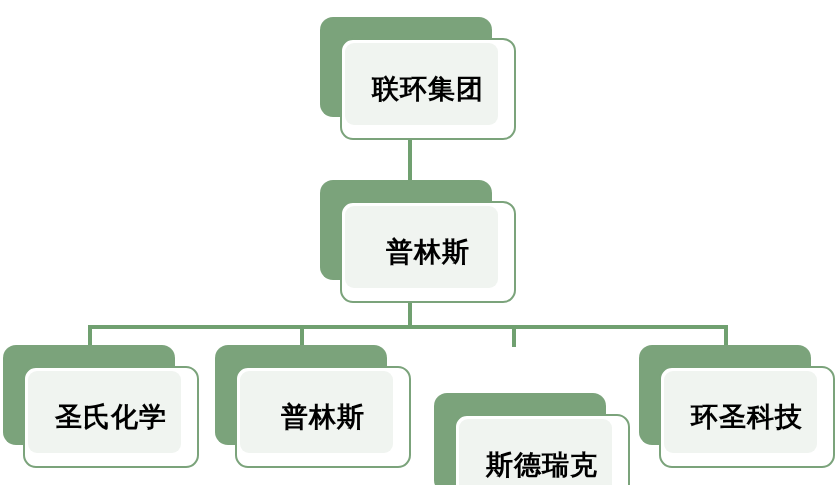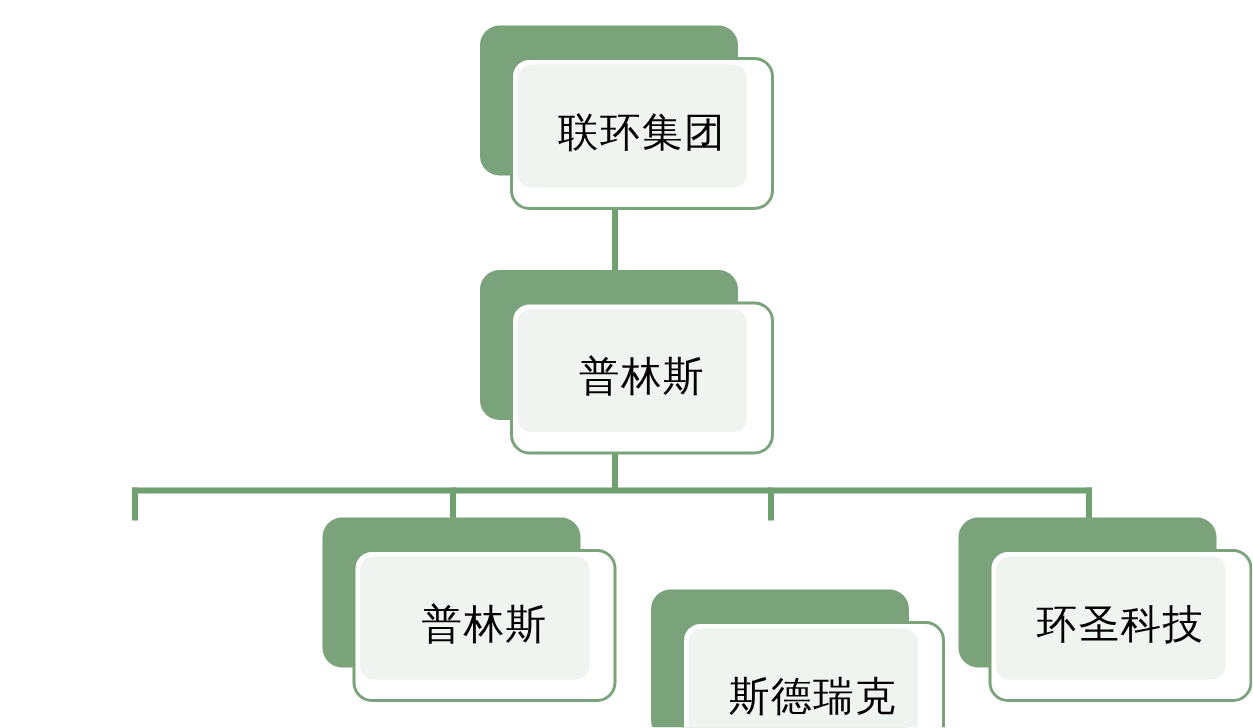--- a/index.html
+++ b/index.html
@@ -7,20 +7,21 @@
     padding: 0;
     background: #ffffff;
   }
   #canvas {
     position: relative;
     width: 835px;
     height: 485px;
     background: #ffffff;
     overflow: hidden;
     font-family: "DejaVu Serif", "Liberation Serif", serif;
+    font-weight: bold;
   }
 
   
   .conn {
     position: absolute;
     background: #70a070;
   }
 
   
   .node {
@@ -94,20 +95,29 @@
   <div class="node" style="left:320px; top:180px; width:196px; height:123px;">
     <div class="shadow" style="width:172px; height:100px;"></div>
     <div class="front" style="left:20px; top:21px; width:176px; height:102px;">
       <div class="inner" style="left:3px; top:3px; width:153px; height:82px;"></div>
       <div class="label">
         <span class="ln">普林斯</span>
       </div>
     </div>
   </div>
 
+  <div class="node" style="left:3px; top:345px; width:196px; height:123px;">
+    <div class="shadow" style="width:172px; height:100px;"></div>
+    <div class="front" style="left:20px; top:21px; width:176px; height:102px;">
+      <div class="inner" style="left:3px; top:3px; width:153px; height:82px;"></div>
+      <div class="label">
+        <span class="ln">圣氏化学</span>
+      </div>
+    </div>
+  </div>
 
   <div class="node" style="left:215px; top:345px; width:196px; height:123px;">
     <div class="shadow" style="width:172px; height:100px;"></div>
     <div class="front" style="left:20px; top:21px; width:176px; height:102px;">
       <div class="inner" style="left:3px; top:3px; width:153px; height:82px;"></div>
       <div class="label">
         <span class="ln">普林斯</span>
       </div>
     </div>
   </div>

